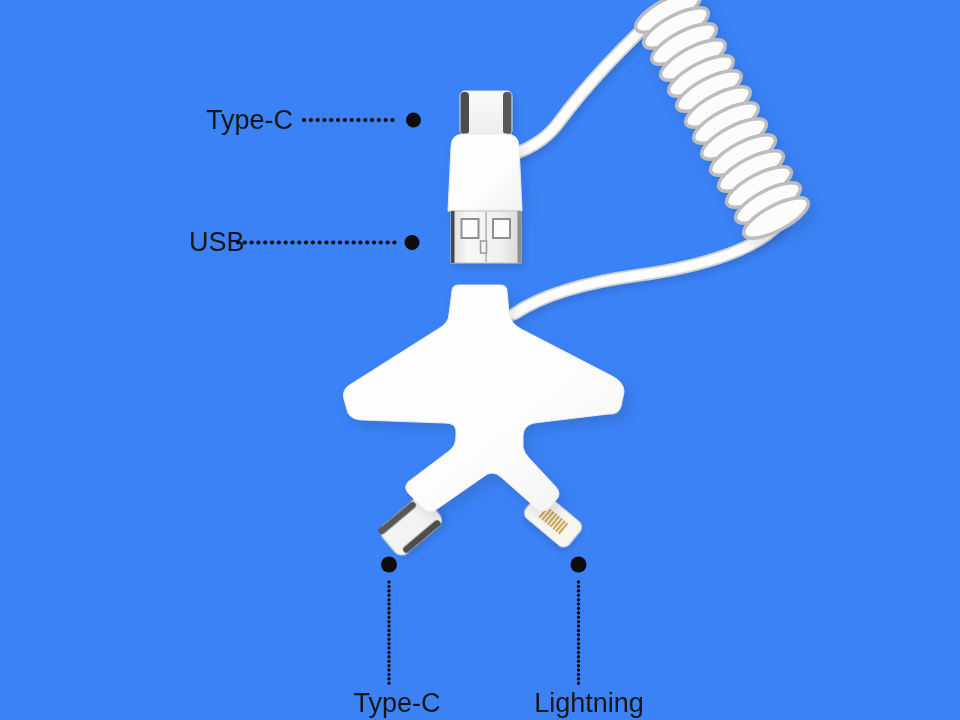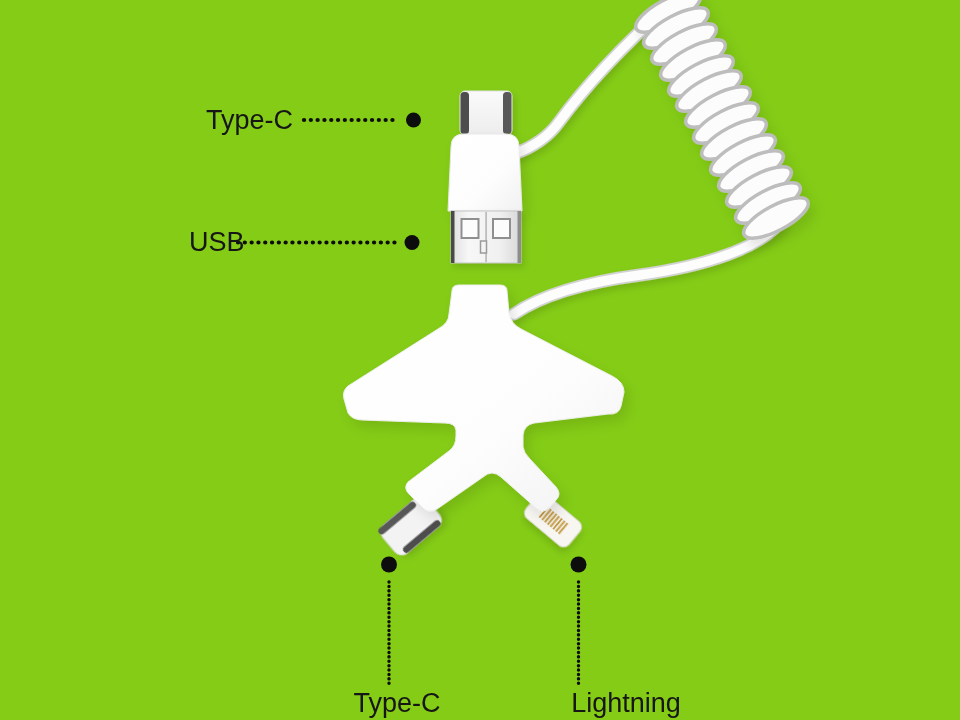--- a/index.html
+++ b/index.html
@@ -4,21 +4,21 @@
 <style>
   html, body {
     margin: 0;
     padding: 0;
     background: #ffffff;
   }
   .stage {
     position: relative;
     width: 960px;
     height: 720px;
-    background: #84cc16;
+    background: #3b82f6;
     overflow: hidden;
     font-family: "Liberation Sans", sans-serif;
   }
   .stage svg {
     position: absolute;
     left: 0;
     top: 0;
   }
   .callout-label {
     position: absolute;
@@ -26,21 +26,21 @@
     font-size: 27px;
     line-height: 1.1;
     white-space: nowrap;
   }
   .callout-label.centered {
     text-align: center;
   }
   #label-typec-top { left: 206px; top: 106px; }
   #label-usb       { left: 189px; top: 228px; }
   #label-typec-bottom { left: 349px; top: 689px; width: 96px;  }
-  #label-lightning    { left: 531px; top: 689px; width: 116px; margin-left: 37px; }
+  #label-lightning    { left: 531px; top: 689px; width: 116px; }
 </style>
 </head>
 <body>
 
 <div class="stage">
 
   <svg width="960" height="720" viewBox="0 0 960 720">
     <defs>
       <filter id="soft" x="-40%" y="-40%" width="180%" height="180%">
         <feDropShadow dx="5" dy="7" stdDeviation="6" flood-color="#000000" flood-opacity="0.10"></feDropShadow>

